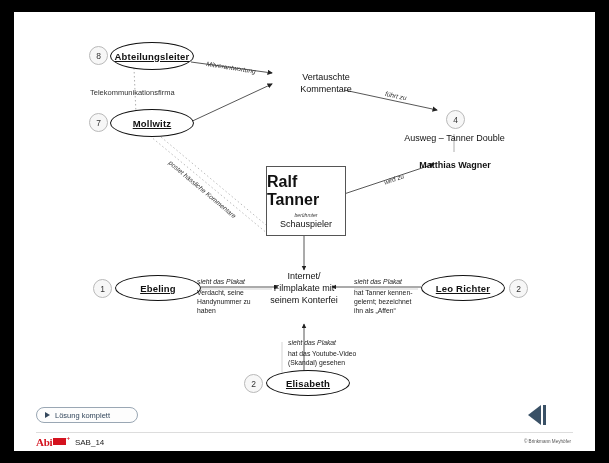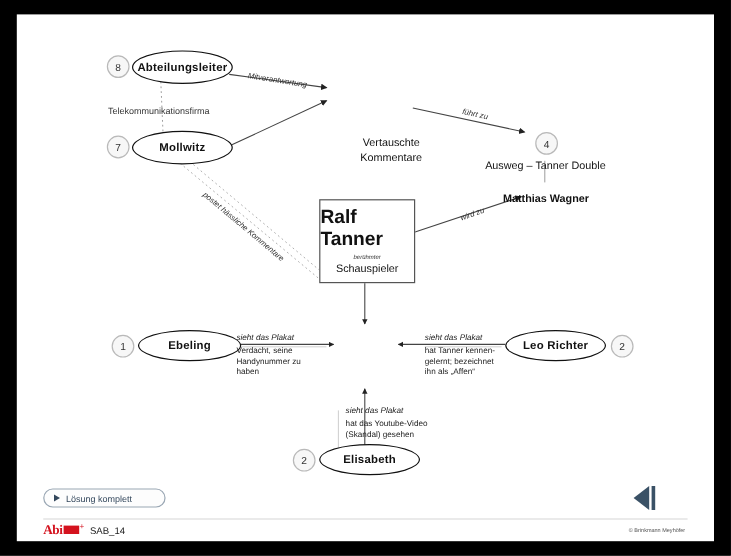--- a/index.html
+++ b/index.html
@@ -7,21 +7,21 @@
        font-family:"Liberation Sans","DejaVu Sans",sans-serif;}
 
   .frame{position:absolute;left:14px;top:12px;width:581px;height:439px;
          background:#ffffff;}
 
   .canvas{position:absolute;left:0;top:0;width:581px;height:439px;}
   .canvas svg{position:absolute;left:0;top:0;}
 
   
   .node{position:absolute;display:flex;align-items:center;justify-content:center;
-        text-align:center;color:#111;}
+        text-align:center;color:#111;text-decoration:underline;}
   .ellipse{border:1.3px solid #111;border-radius:50%;background:#fff;
            font-weight:bold;font-size:9.5px;letter-spacing:.2px;}
   .numcircle{position:absolute;width:17px;height:17px;border-radius:50%;
              border:1px solid #b9b9b9;background:#f7f7f7;color:#333;
              font-size:8.5px;display:flex;align-items:center;justify-content:center;}
   .plain{position:absolute;font-size:9px;color:#111;line-height:12px;text-align:center;}
   .plain.bold{font-weight:bold;}
 
   .tannerbox{position:absolute;border:1.6px solid #555;background:#fff;
              display:flex;flex-direction:column;align-items:center;
@@ -118,25 +118,30 @@
     <div class="numcircle" style="left:495px;top:267px;">2</div>
 
     <div class="numcircle" style="left:230px;top:362px;">2</div>
     <div class="node ellipse" style="left:252px;top:358px;width:82px;height:24px;">Elisabeth</div>
 
     <div class="numcircle" style="left:432px;top:98px;">4</div>
     <div class="plain" style="left:378px;top:120px;width:125px;">Ausweg – Tanner Double</div>
 
     <div class="plain bold" style="left:385px;top:147px;width:112px;">Matthias Wagner</div>
 
-    <div class="plain" style="left:262px;top:59px;width:100px;margin-top:42px;">
+    <div class="plain" style="left:262px;top:59px;width:100px;">
       <span>Vertauschte</span><br>
       <span>Kommentare</span>
     </div>
 
+    <div class="plain" style="left:247px;top:258px;width:86px;">
+      <span>Internet/</span><br>
+      <span>Filmplakate mit</span><br>
+      <span>seinem Konterfei</span>
+    </div>
 
     <div class="tannerbox" style="left:252px;top:154px;width:78px;height:68px;">
       <div class="t-name">Ralf Tanner</div>
       <div class="t-sub">berühmter</div>
       <div class="t-role">Schauspieler</div>
     </div>
 
     <div class="elabel" style="left:193px;top:48px;transform:rotate(9deg);">Mitverantwortung</div>
 
     <div class="elabel" style="left:76px;top:76px;font-size:7.5px;font-style:normal;">Telekommunikationsfirma</div>

